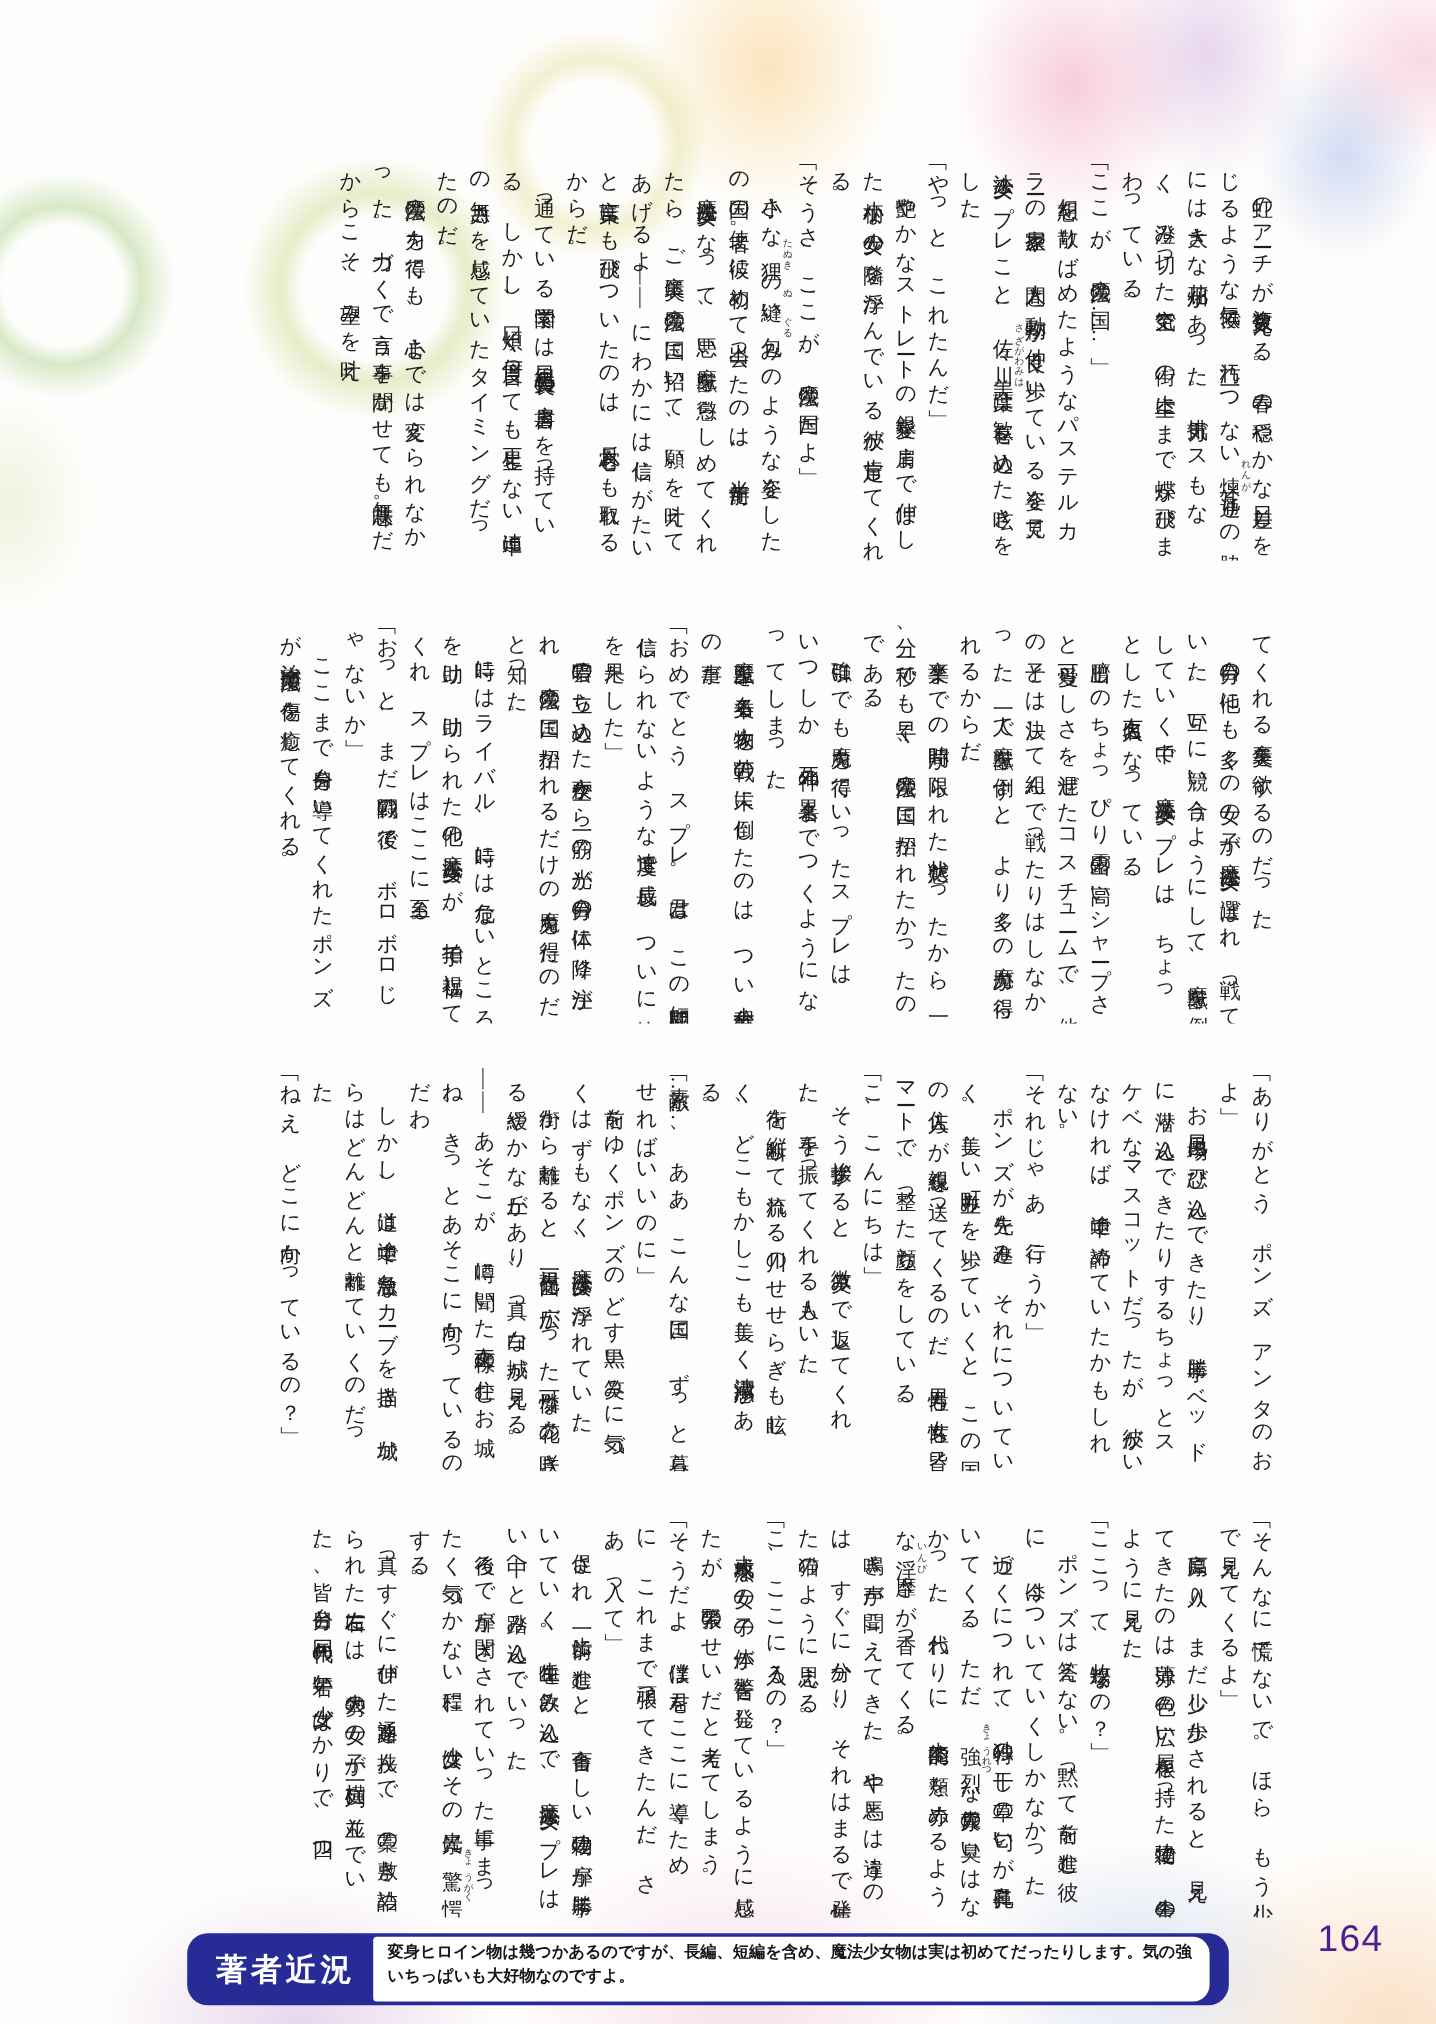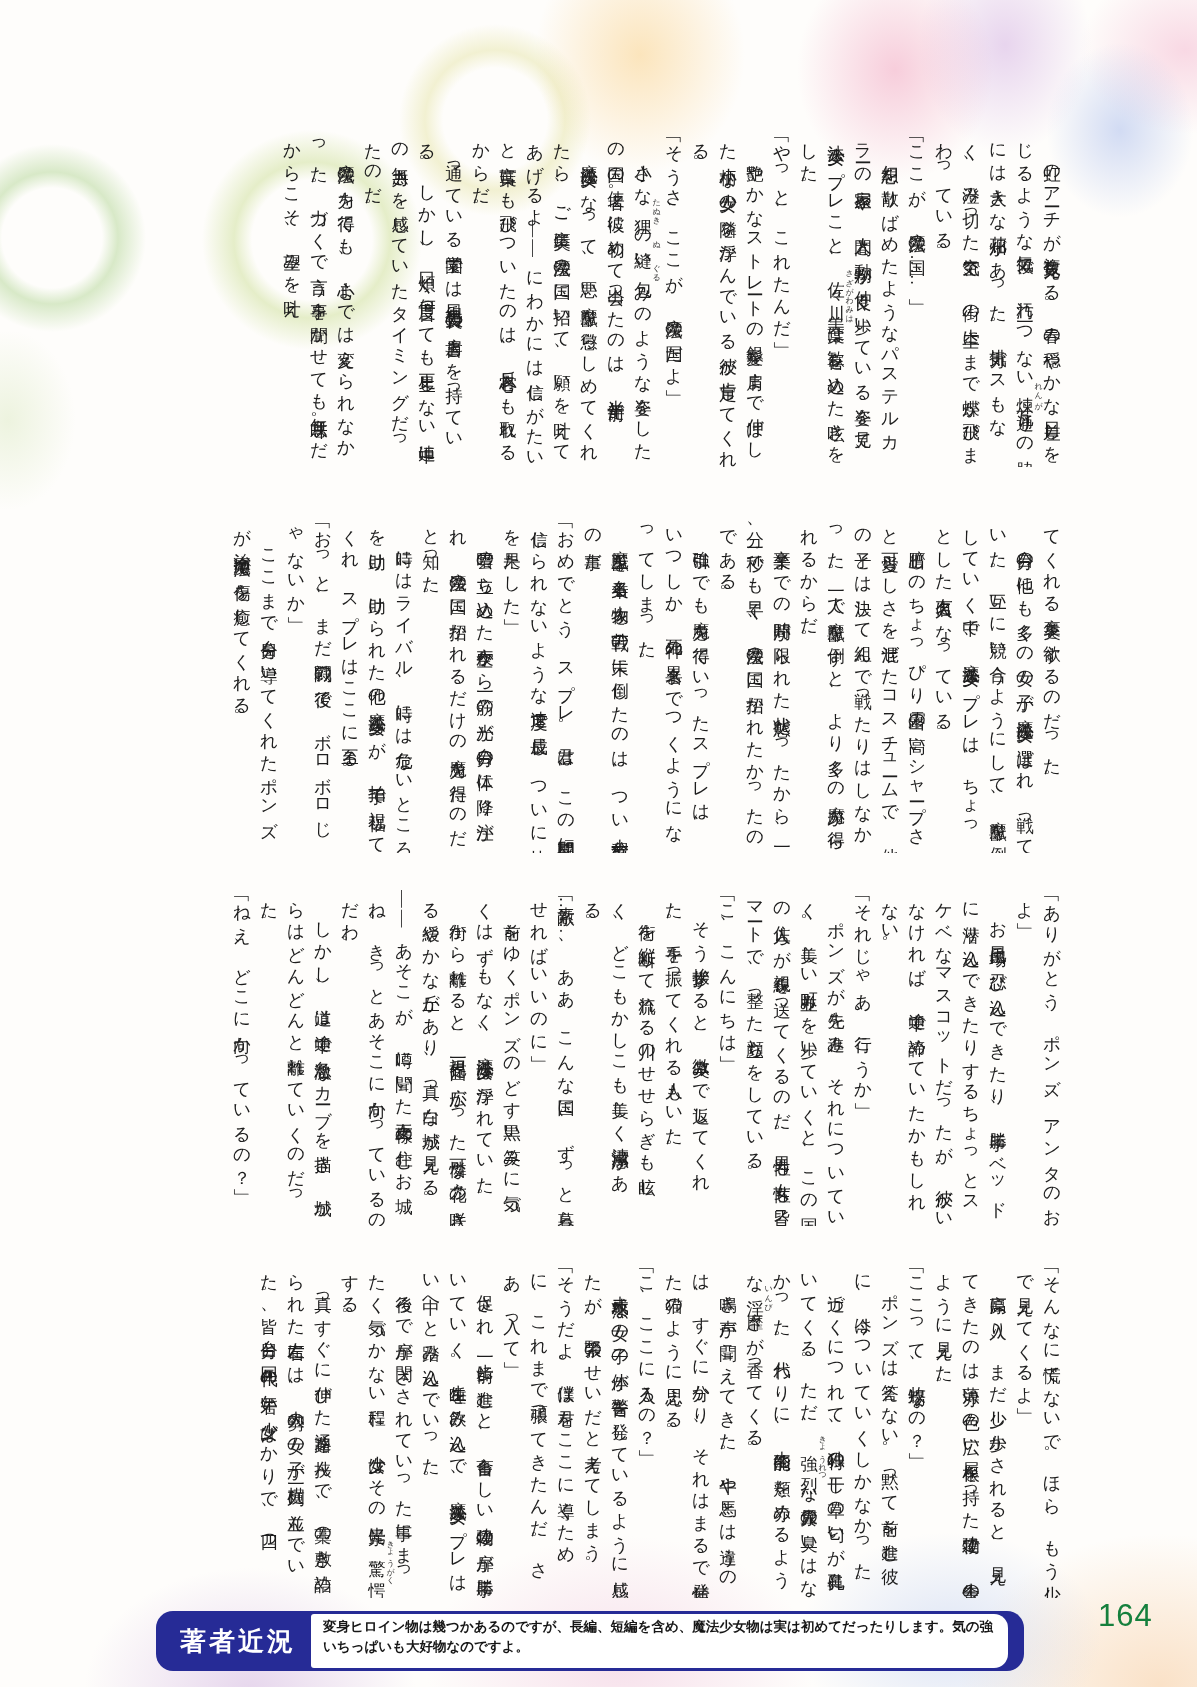--- a/index.html
+++ b/index.html
@@ -36,21 +36,21 @@
     color:#1d1d1d;
     overflow:hidden;
   }
   .band p{margin:0;padding:0;}
   ruby rt{font-size:8px;letter-spacing:0;color:#333;}
   .page-number{
     position:absolute;
     left:1098px;top:1598px;
     font-family:"Liberation Sans",sans-serif;
     font-size:31px;
-    color:#15803d;
+    color:#4c1d95;
     letter-spacing:1px;
   }
   .footer-bar{
     position:absolute;
     left:156px;top:1611px;
     width:868px;height:60px;
     display:flex;
     align-items:stretch;
     background:#262b96;
     border-radius:17px;

